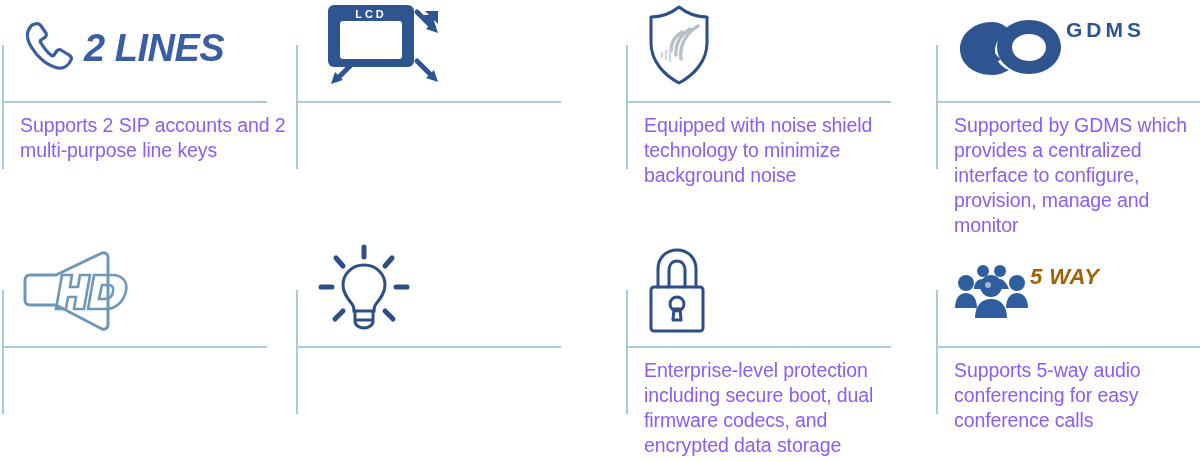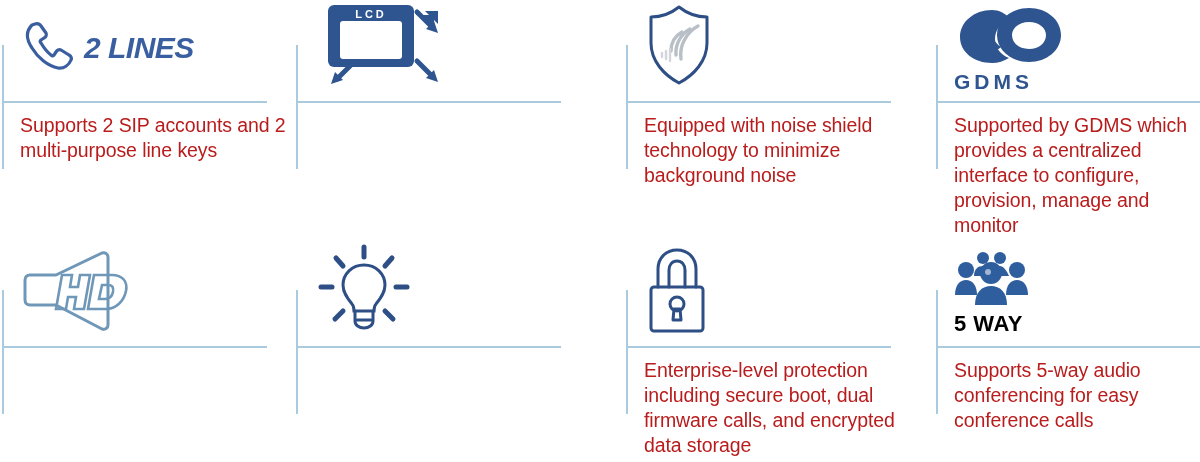--- a/index.html
+++ b/index.html
@@ -53,41 +53,41 @@
     display: flex;
     align-items: center;
   }
   .desc {
     position: absolute;
     left: 18px;
     top: 113px;
     width: 272px;
     font-size: 19.5px;
     line-height: 25px;
-    color: #b91c1c;
+    color: #8b5cf6;
     letter-spacing: -0.1px;
   }
   .c4 .desc { width: 250px; }
 
   .blue-word {
     font-weight: bold;
     font-style: italic;
     color: #3a5fa0;
     letter-spacing: -0.5px;
   }
-  .lines-label { font-size: 30px; margin-left: 2px; }
+  .lines-label { font-size: 38px; margin-left: 2px; }
   .gdms-label {
     font-size: 21px; font-weight: bold; font-style: normal;
     color: #2e5590; letter-spacing: 4px;
   }
   .fiveway-label {
-    font-size: 22px; font-weight: bold; 
-    color: #000000; letter-spacing: 0.5px;
-  }
-  .stack { display: flex; flex-direction: column; align-items: flex-start; }
+    font-size: 22px; font-weight: bold; font-style: italic;
+    color: #a16207; letter-spacing: 0.5px;
+  }
+  .stack { display: flex; flex-direction: row; align-items: flex-start; }
   .icon-row { display: flex; align-items: center; }
 </style>
 </head>
 <body>
 
 <div class="feature-grid">
 
   <div class="feature-card r1 c1">
     <div class="rule-v"></div>
     <div class="rule-h"></div>
@@ -244,21 +244,21 @@
           <g fill="none" stroke="#2e4f85" stroke-width="3">
             <path d="M14 40 L14 22 C14 11 22 3 33 3 C44 3 52 11 52 22 L52 40" stroke-linecap="round"></path>
             <path d="M25 40 L25 23 C25 18 28 14 33 14 C38 14 41 18 41 23 L41 40" stroke-linecap="round"></path>
             <rect x="7" y="40" width="52" height="44" rx="3"></rect>
             <circle cx="33" cy="57" r="7"></circle>
             <path d="M30 62 L29 73 L37 73 L36 62 Z" stroke-linejoin="round"></path>
           </g>
         </svg>
       </span>
     </div>
-    <div class="desc">Enterprise-level protection including secure boot, dual firmware calls, and encrypted data storage</div>
+    <div class="desc">Enterprise-level protection including secure boot, dual firmware codecs, and encrypted data storage</div>
   </div>
 
   <div class="feature-card r2 c4">
     <div class="rule-v"></div>
     <div class="rule-h"></div>
     <div class="icon-area">
       <div class="stack" style="padding-top:2px;">
         <span>
           <svg width="76" height="56" viewBox="0 0 76 56">
             <g fill="#2e5e9e">

